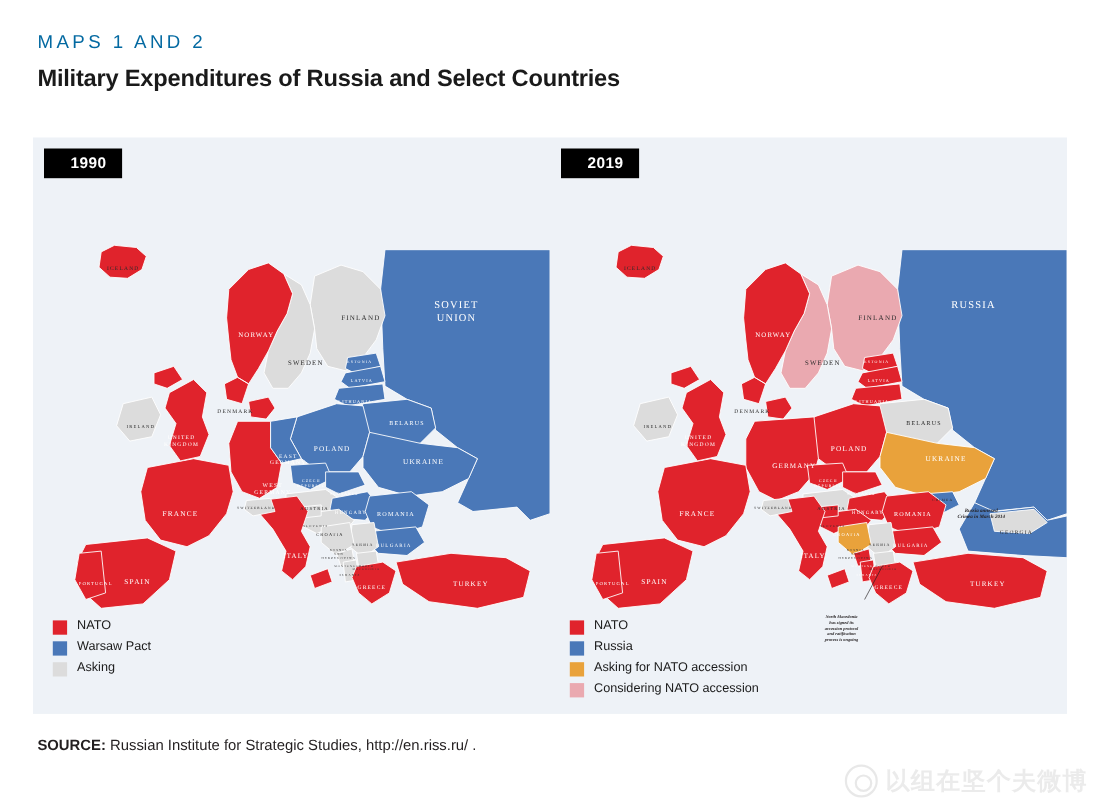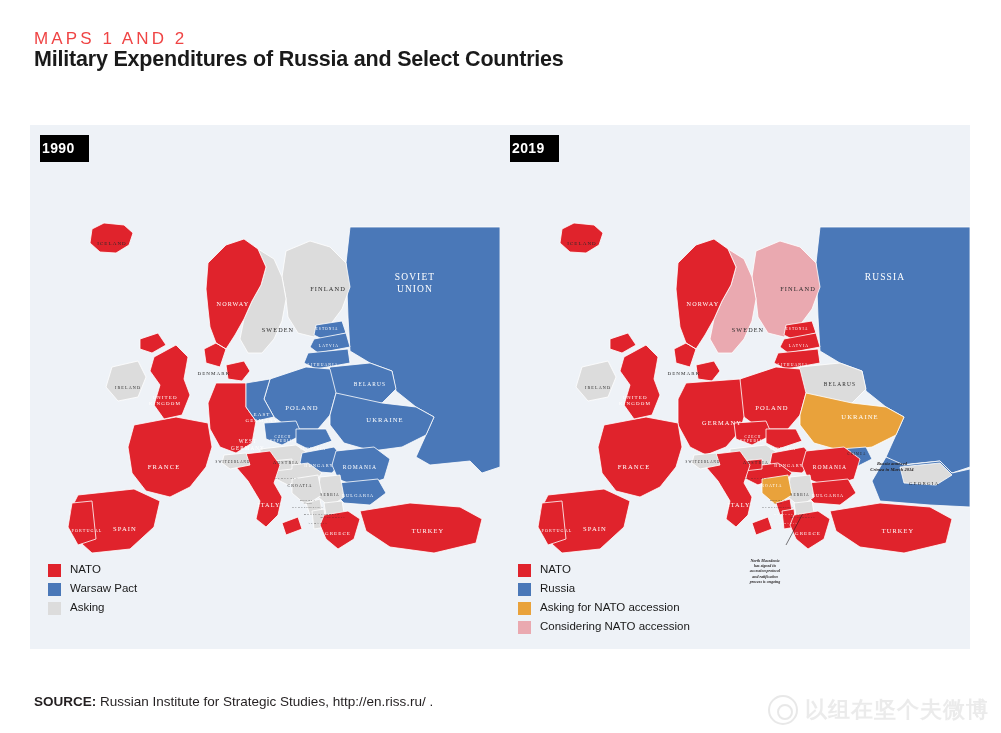--- a/index.html
+++ b/index.html
@@ -10,58 +10,58 @@
     font-family:"Liberation Sans", sans-serif;
     color:#231f20;
     position:relative;
     overflow:hidden;
   }
 
   
   .header { position:absolute; left:34px; top:30px; }
   .kicker {
     font-size:17px; letter-spacing:3.1px; font-weight:400;
-    color:#ef4444; line-height:1;
+    color:#0369a1; line-height:1;
   }
   .headline {
     font-size:21.5px; font-weight:bold; color:#1a1a1a;
-    line-height:1.15; letter-spacing:-0.2px;
+    margin-top:12px; line-height:1.15; letter-spacing:-0.2px;
   }
 
   
   .panel {
     position:absolute; top:125px; width:470px; height:524px;
     background:#eef2f7;
     overflow:hidden;
   }
   #panel-1990 { left:30px; }
   #panel-2019 { left:500px;text-align:center; }
 
   .year-badge {
     position:absolute; left:10px; top:10px;
     background:#000; color:#fff;
     font-size:14px; font-weight:bold;
-    padding:5px 14px 6px 2px;
+    padding:5px 14px 6px 24px;
     letter-spacing:0.4px;
     z-index:40;
   }
 
   .mapsvg { position:absolute; left:0; top:0; width:470px; height:524px; }
 
   
   .legend { position:absolute; z-index:45; }
   #legend-1990 { left:48px; top:564px; }
   #legend-2019 { left:518px; top:564px; }
   .legend-row { display:flex; margin-bottom:6px; }
   .swatch { width:13px; height:13px; margin-right:9px; flex:0 0 auto; }
   .legend-label { font-size:11.5px; color:#1a1a1a; line-height:1; }
 
   
   .source {
-    position:absolute; left:34px; top:694px;
+    position:absolute; left:34px; top:670px;
     font-size:13.5px; color:#231f20;
   }
   .source b { font-weight:bold; }
 
   
   .mlabel {
     font-family:"Liberation Serif", serif;
     letter-spacing:1.1px;
     text-anchor:middle;
     paint-order:stroke fill;

